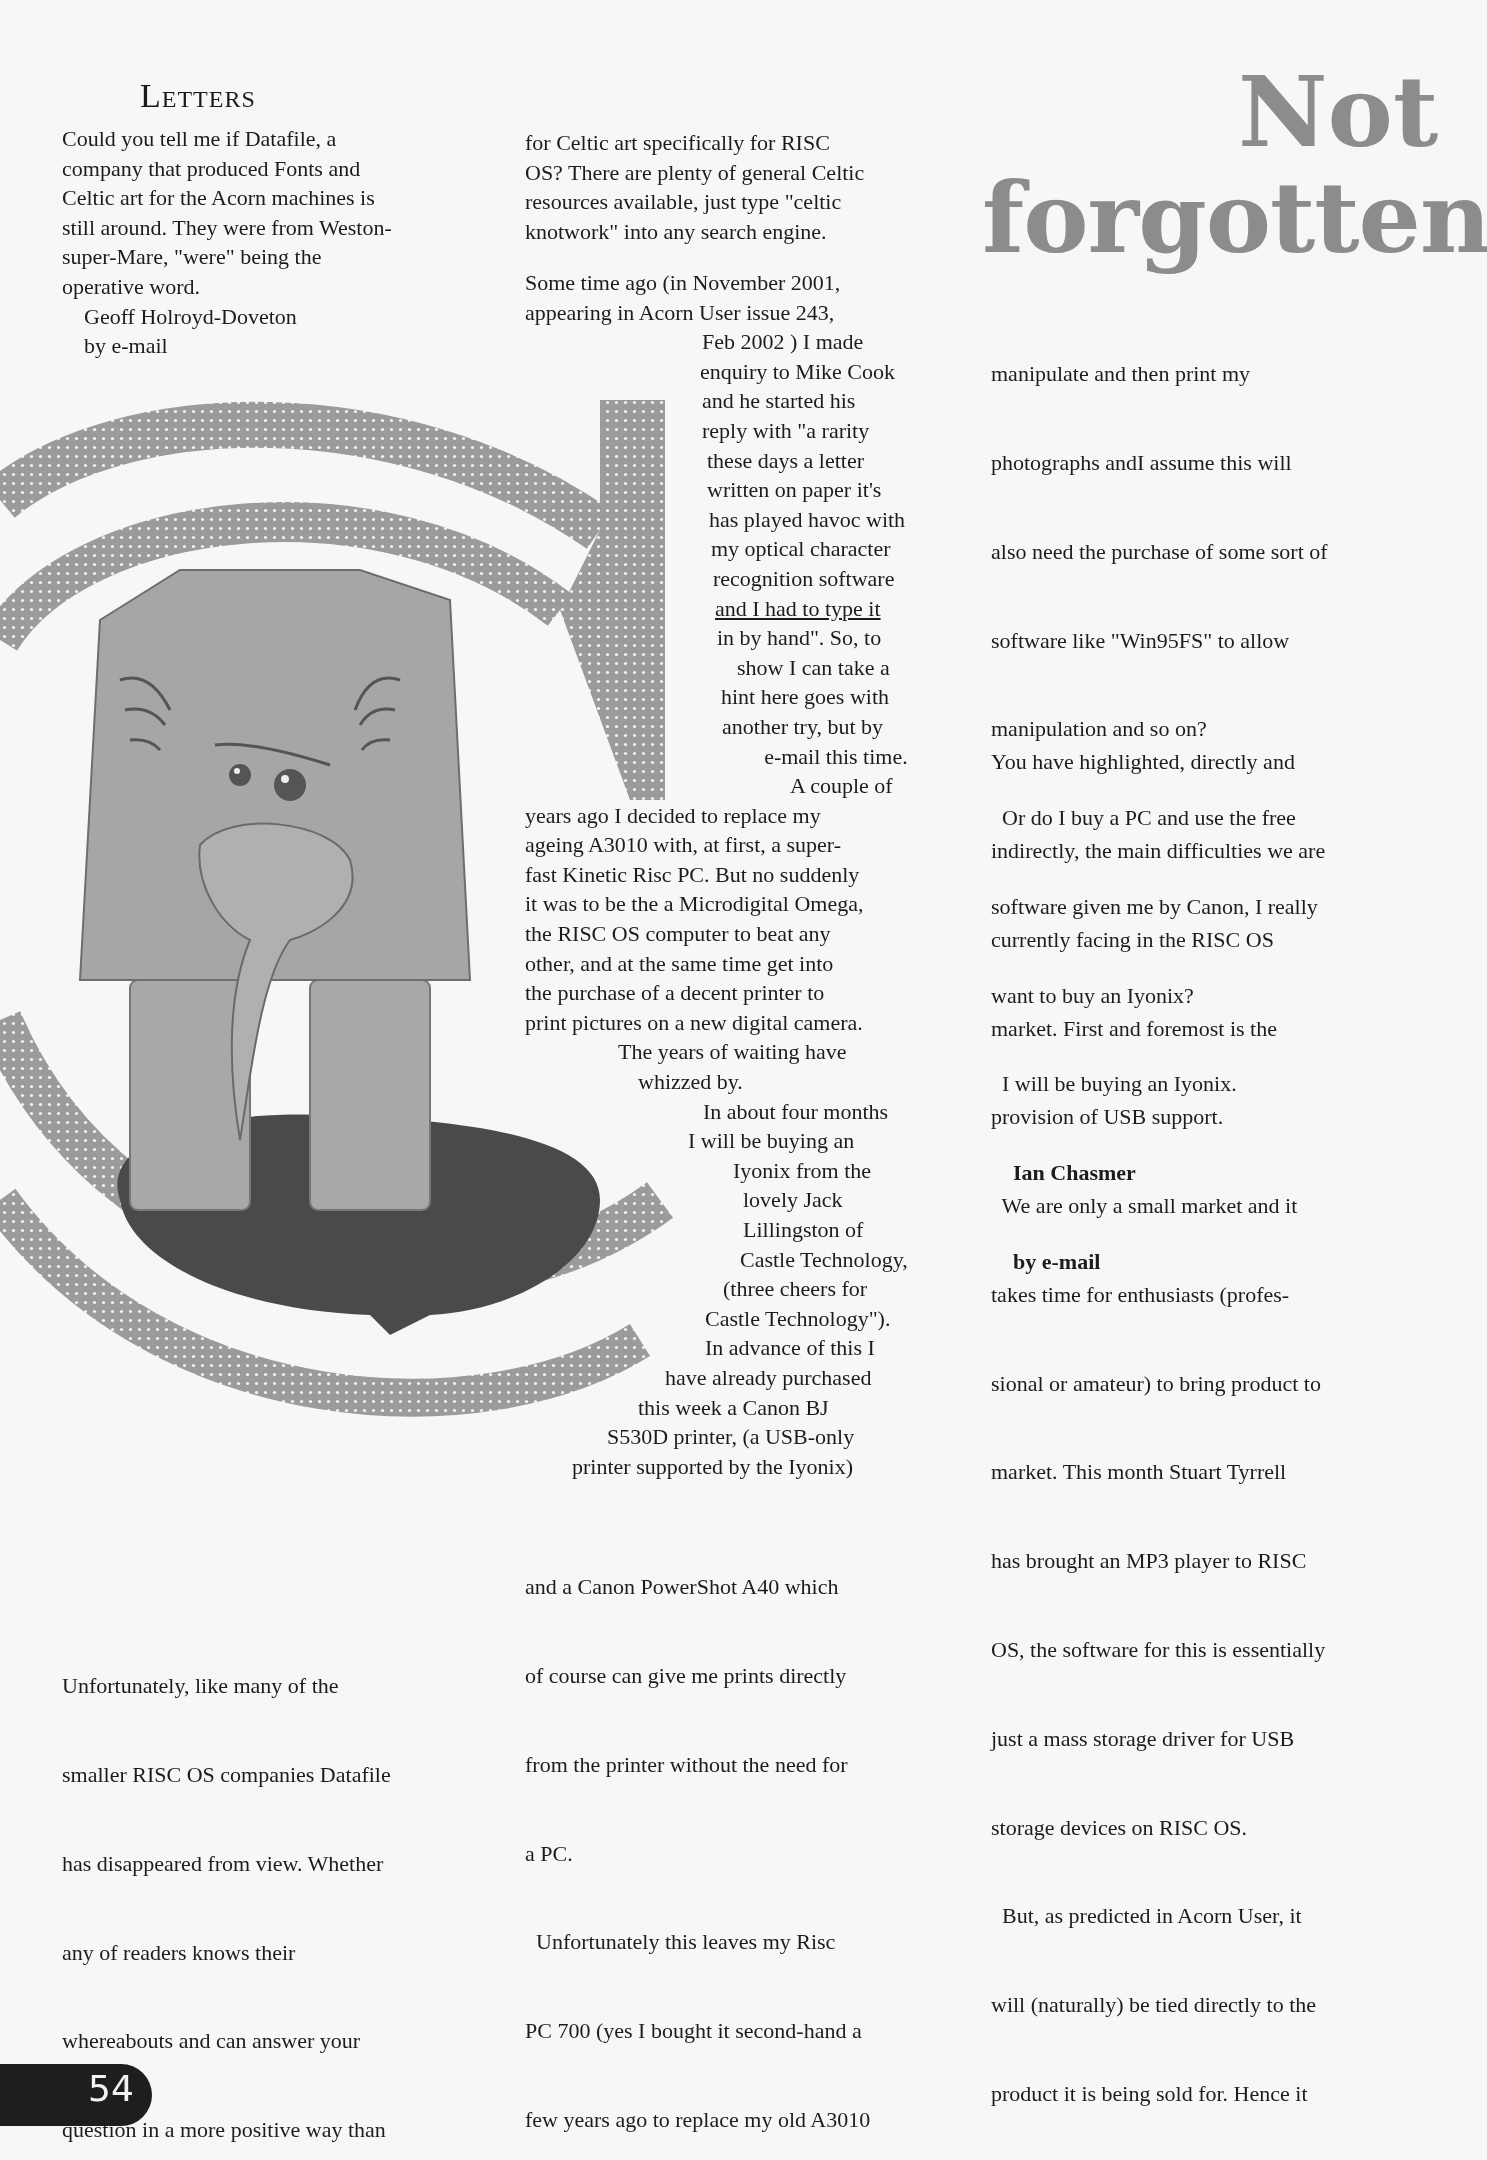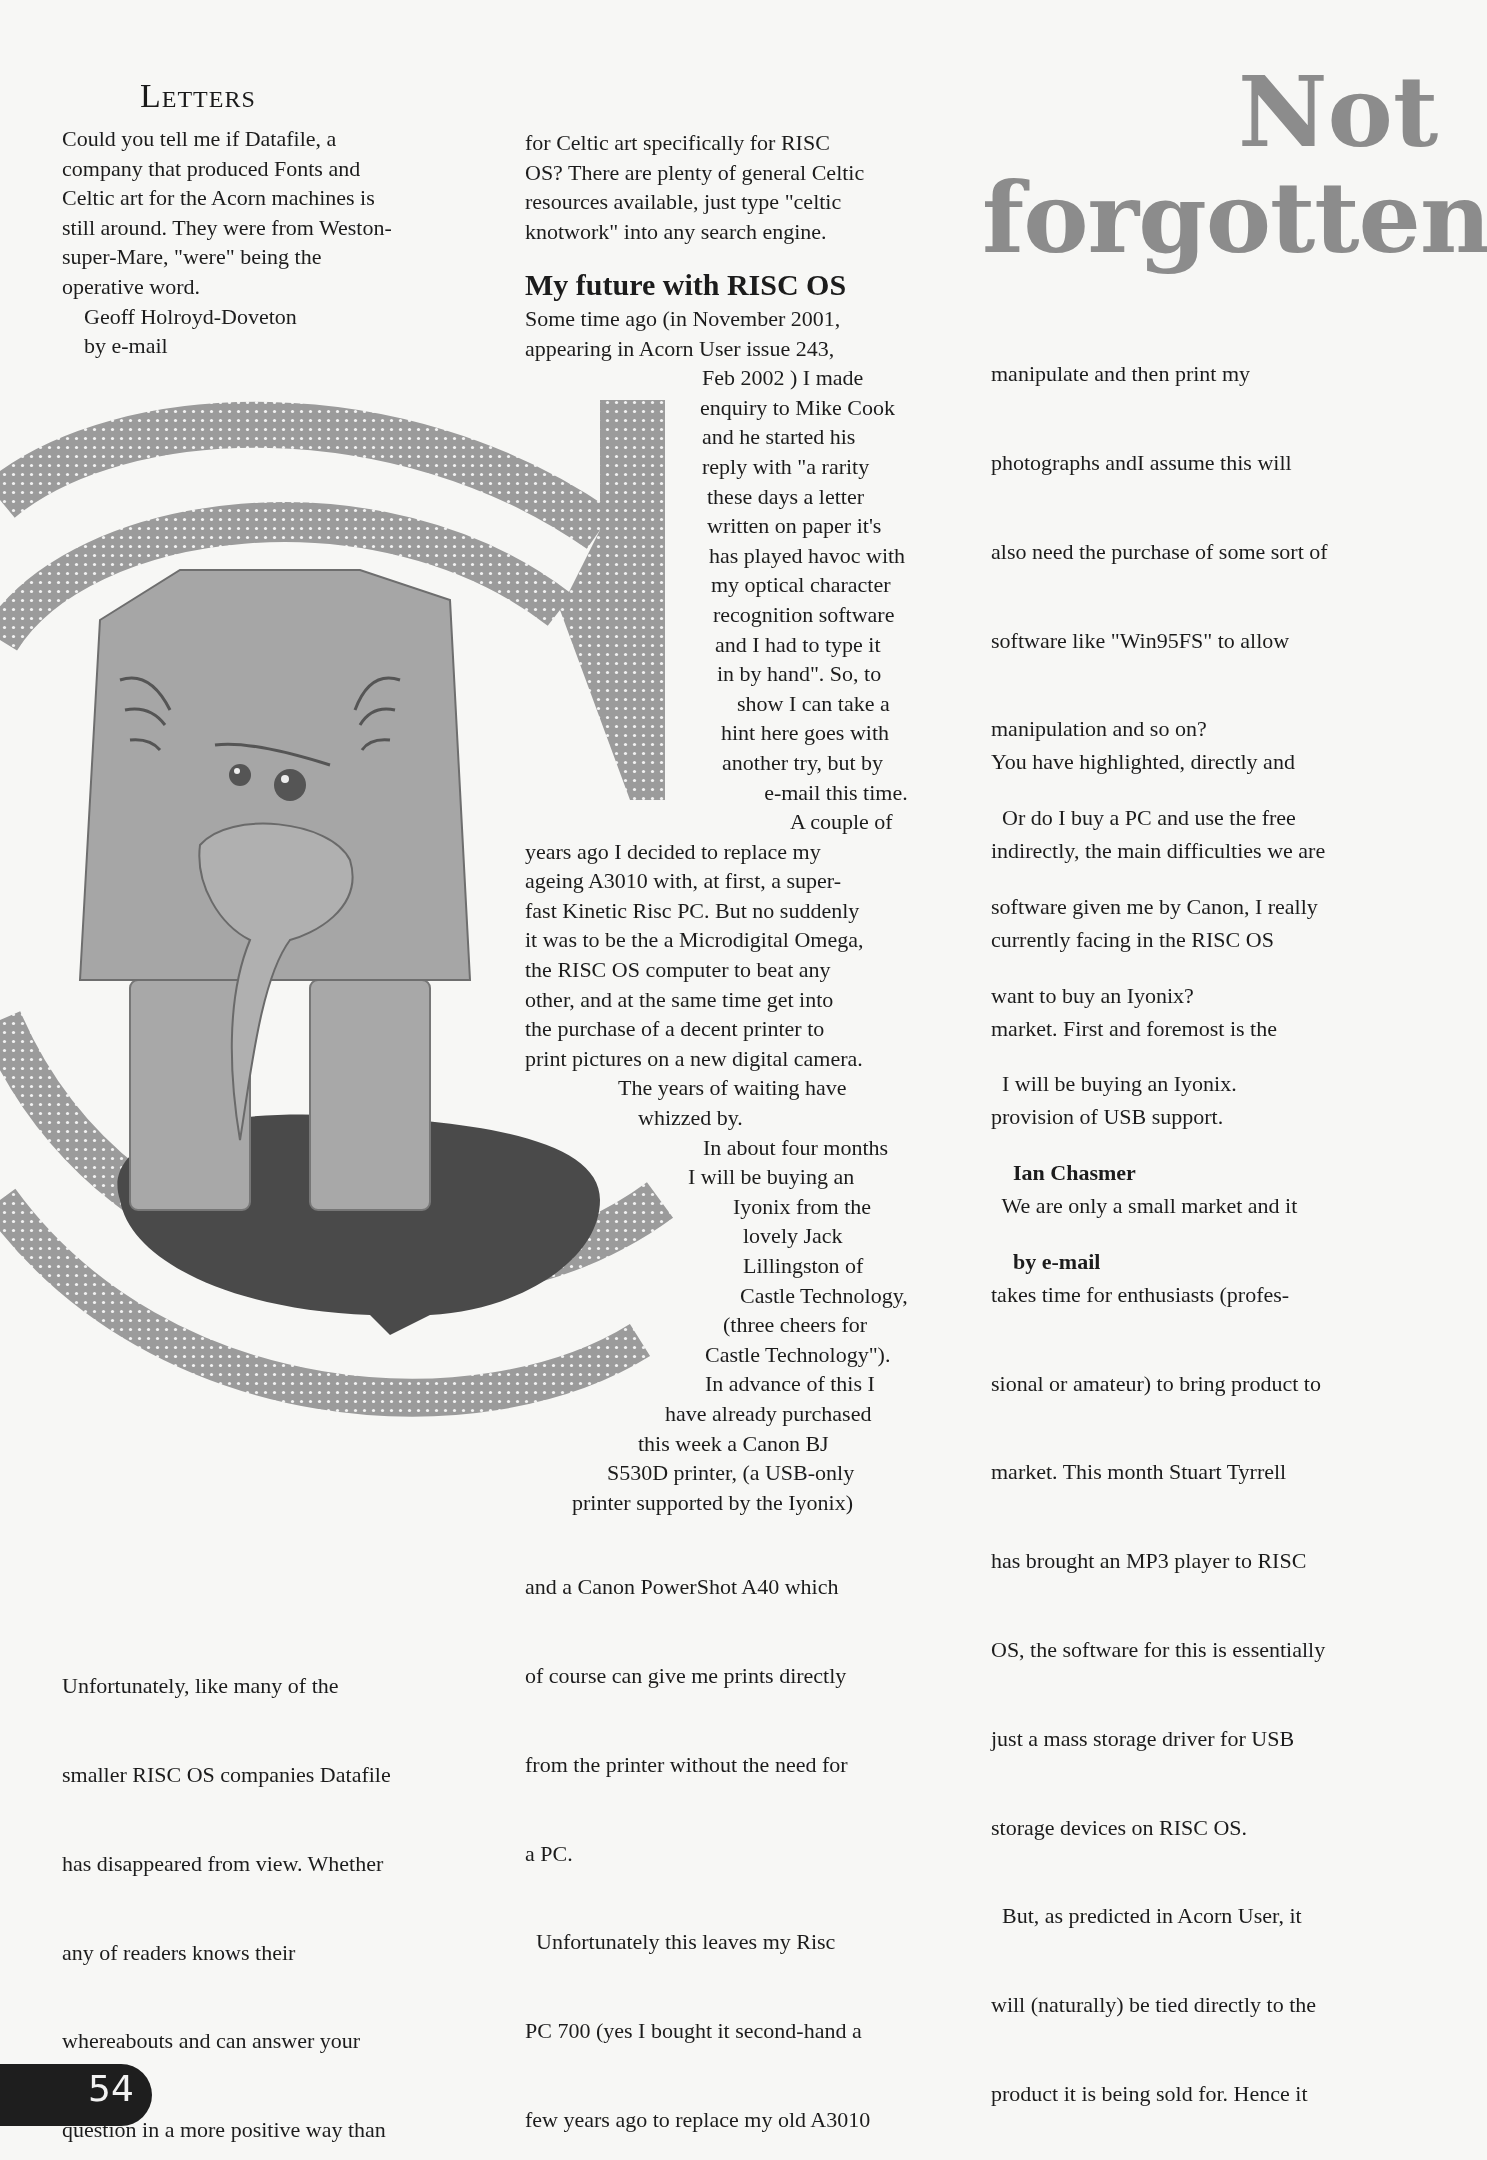--- a/index.html
+++ b/index.html
@@ -93,33 +93,32 @@
 </div>
 
 <div class="col it" style="left:525px;top:128px;">
   <span class="ln">for Celtic art specifically for RISC</span>
   <span class="ln">OS? There are plenty of general Celtic</span>
   <span class="ln">resources available, just type "celtic</span>
   <span class="ln">knotwork" into any search engine.</span>
 </div>
 
 <div class="col" style="left:525px;top:268px;">
-  <span class="sub-head">My future with RISC OS</span>
   <span class="ln">Some time ago (in November 2001,</span>
   <span class="ln">appearing in Acorn User issue 243,</span>
   <span class="ln" style="padding-left:177px;">Feb 2002 ) I made</span>
   <span class="ln" style="padding-left:175px;">enquiry to Mike Cook</span>
   <span class="ln" style="padding-left:177px;">and he started his</span>
   <span class="ln" style="padding-left:177px;">reply with "a rarity</span>
   <span class="ln" style="padding-left:182px;font-family:Liberation Serif, serif;">these days a letter</span>
   <span class="ln" style="padding-left:182px;">written on paper it's</span>
   <span class="ln" style="padding-left:184px;">has played havoc with</span>
   <span class="ln" style="padding-left:186px;">my optical character</span>
   <span class="ln" style="padding-left:188px;">recognition software</span>
-  <span class="ln" style="padding-left:190px;">and I had to type it</span>
+  <span class="ln" style="padding-left:190px;text-decoration:underline;">and I had to type it</span>
   <span class="ln" style="padding-left:192px;">in by hand". So, to</span>
   <span class="ln" style="padding-left:194px;text-align:center;">show I can take a</span>
   <span class="ln" style="padding-left:196px;">hint here goes with</span>
   <span class="ln" style="padding-left:197px;">another try, but by</span>
   <span class="ln" style="padding-left:197px;text-align:right;">e-mail this time.</span>
   <span class="ln" style="padding-left:265px;">A couple of</span>
   <span class="ln">years ago I decided to replace my</span>
   <span class="ln">ageing A3010 with, at first, a super-</span>
   <span class="ln">fast Kinetic Risc PC. But no suddenly</span>
   <span class="ln">it was to be the a Microdigital Omega,</span>

